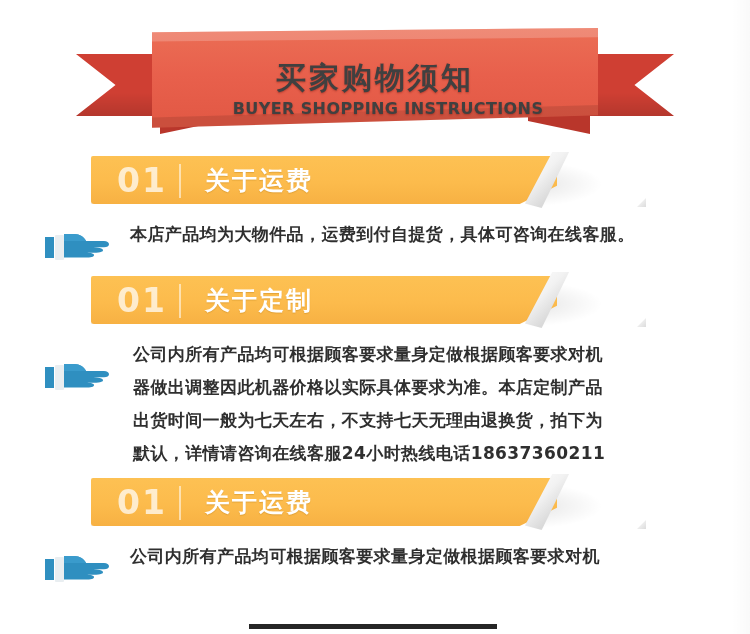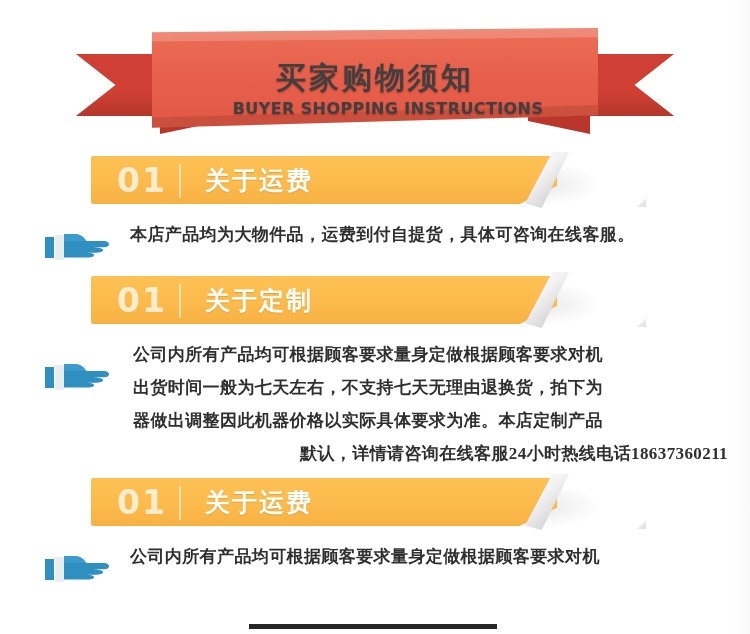--- a/index.html
+++ b/index.html
@@ -218,21 +218,21 @@
     margin-right: 18px;
   }
   .body-line {
     font-size: 17px;
     font-weight: bold;
     color: #2f2f2f;
     line-height: 33px;
     letter-spacing: 0.4px;
     white-space: nowrap;
   }
-  .body-line.center { text-align: right; font-family: Liberation Serif, serif; }
+  .body-line.center { text-align: left; }
   .sec-lines.indent { margin-left: 133px; margin-right: 22px; }
 
   
   .bottom-bar {
     position: absolute;
     left: 249px;
     top: 624px;
     width: 248px;
     height: 5px;
     background: #262626;
@@ -300,22 +300,22 @@
       <div class="hand-icon" style="top:18px;">
         <svg viewBox="0 0 76 42" width="76" height="42" aria-hidden="true">
           <rect x="1" y="11" width="9" height="21" fill="#2f8fc0"></rect>
           <rect x="11" y="9" width="9" height="25" rx="1" fill="#e9eef1"></rect>
           <path d="M20 8 h10 c6 0 10 3 12 7 h18 c3 0 5 1.4 5 3.2 0 1.8-2 3.0-5 3.0 h-14 c9 0 13 1 13 3 0 1.8-4 2.6-12 2.6 h-6 c6 0 9 0.8 9 2.4 0 1.6-3 2.4-9 2.4 h-21 z" fill="#2f8fc0"></path>
           <path d="M20 8 h10 c6 0 10 3 12 7 h-22 z" fill="#3a9bcc"></path>
         </svg>
       </div>
       <div class="sec-lines indent">
         <div class="body-line">公司内所有产品均可根据顾客要求量身定做根据顾客要求对机</div>
+        <div class="body-line">器做出调整因此机器价格以实际具体要求为准。本店定制产品</div>
         <div class="body-line">出货时间一般为七天左右，不支持七天无理由退换货，拍下为</div>
-        <div class="body-line">器做出调整因此机器价格以实际具体要求为准。本店定制产品</div>
         <div class="body-line center">默认，详情请咨询在线客服24小时热线电话18637360211</div>
       </div>
     </div>
   </div>
 
   <div class="section" id="section-2" style="top:478px;">
     <div class="sec-head">
       <div class="sec-head-shadow"></div>
       <div class="sec-head-bar"></div>
       <div class="sec-head-curl"></div>

